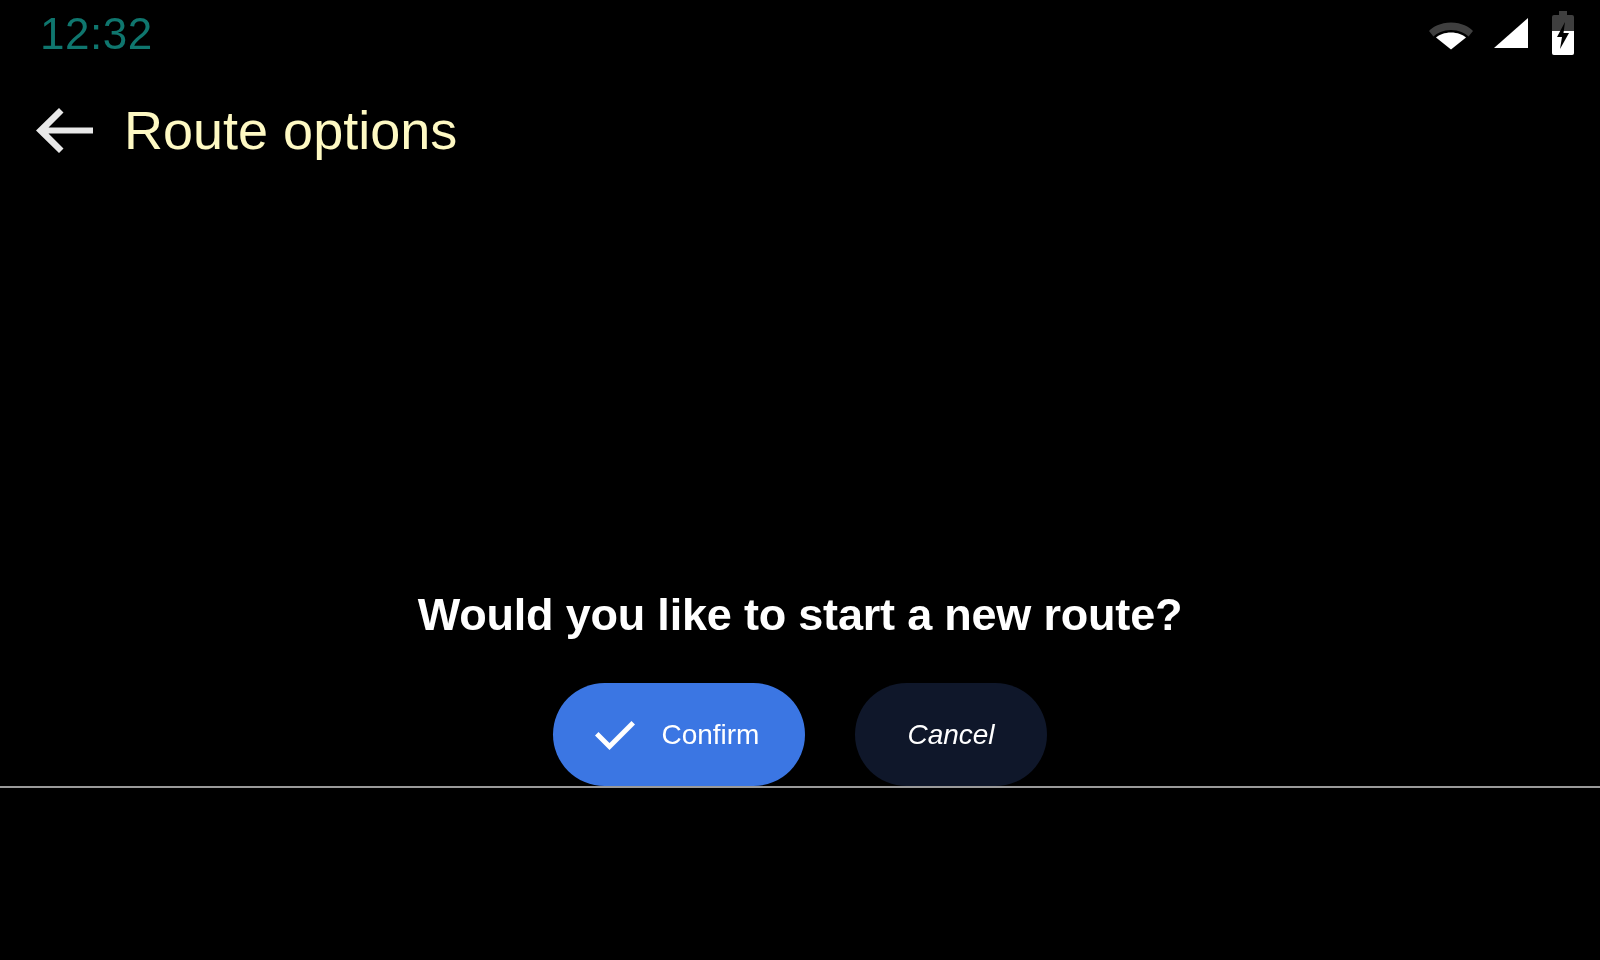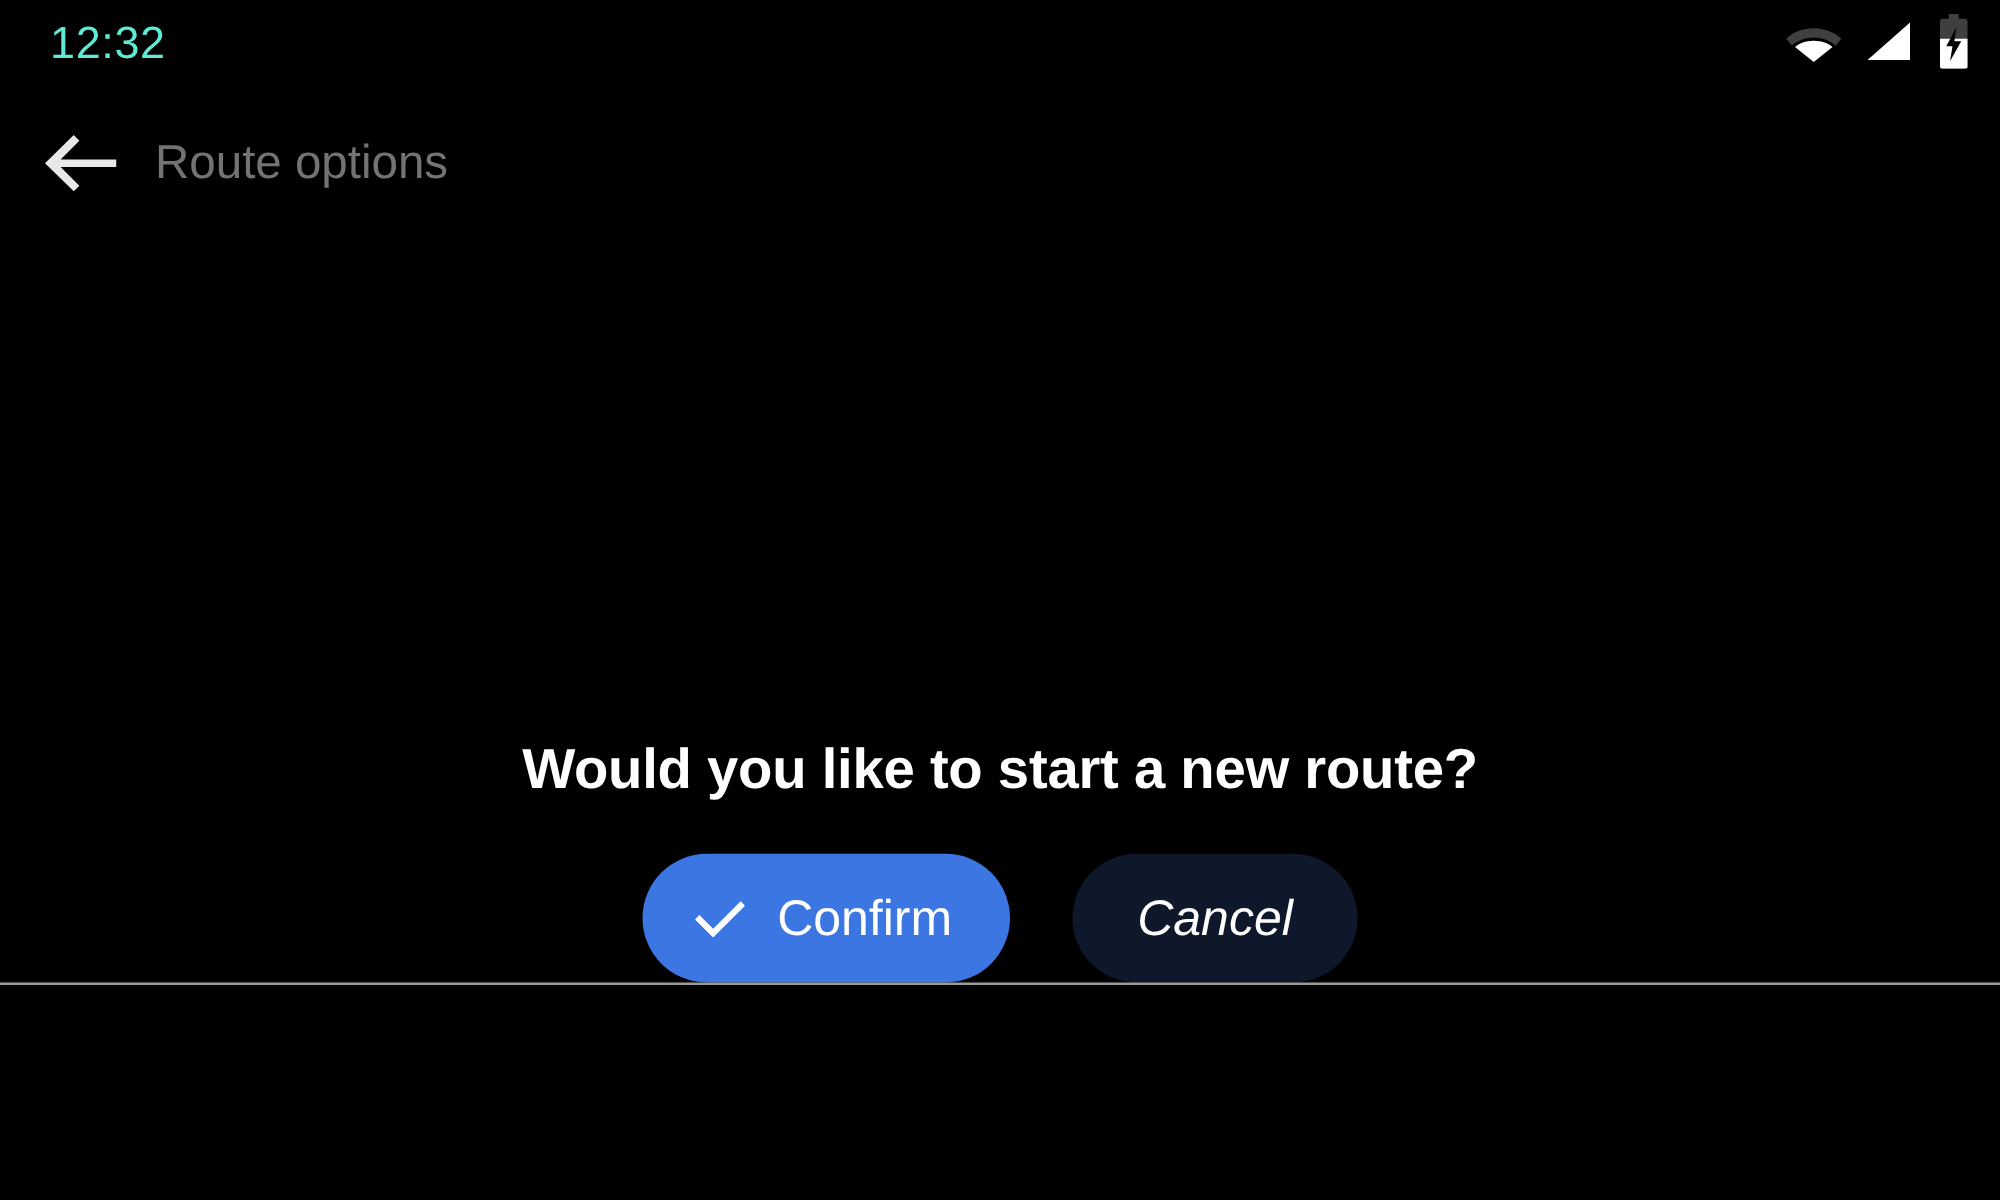--- a/index.html
+++ b/index.html
@@ -21,23 +21,23 @@
 
   
   #status-bar {
     position: absolute;
     left: 0; top: 0;
     width: 1600px; height: 68px;
   }
   #status-clock {
     position: absolute;
     left: 40px; top: 4px;
-    font-size: 36px;
+    font-size: 44px;
     font-weight: 400;
-    color: #5eead4;
+    color: #0f766e;
     letter-spacing: 0.5px;
     line-height: 60px;
   }
   #status-icons {
     position: absolute;
     right: 22px; top: 8px;
     display: flex;
     align-items: center;
     gap: 16px;
     height: 50px;
@@ -52,23 +52,23 @@
     display: flex;
     align-items: center;
   }
   #back-button {
     width: 96px; height: 92px;
     display: flex; align-items: center; justify-content: center;
     margin-left: 16px;
     cursor: pointer;
   }
   #app-bar-title {
-    font-size: 38px;
+    font-size: 54px;
     font-weight: 400;
-    color: #737373;
+    color: #fef9c3;
     margin-left: 12px;
     letter-spacing: 0px;
     line-height: 1;
   }
 
   
   #content {
     position: absolute;
     left: 0; top: 176px;
     width: 1600px; height: 610px;
@@ -108,21 +108,21 @@
     background: #3b76e3;
     padding: 0 46px 0 38px;
     gap: 22px;
   }
   #cancel-button {
     background: #0f172a;
     padding: 0 52px;
     font-style: italic;
   }
   .action-label {
-    font-size: 40px;
+    font-size: 28px;
     font-weight: 400;
     color: #ffffff;
     line-height: 1;
     letter-spacing: 0px;
   }
 
   
   #bottom-divider {
     position: absolute;
     left: 0; top: 786px;

